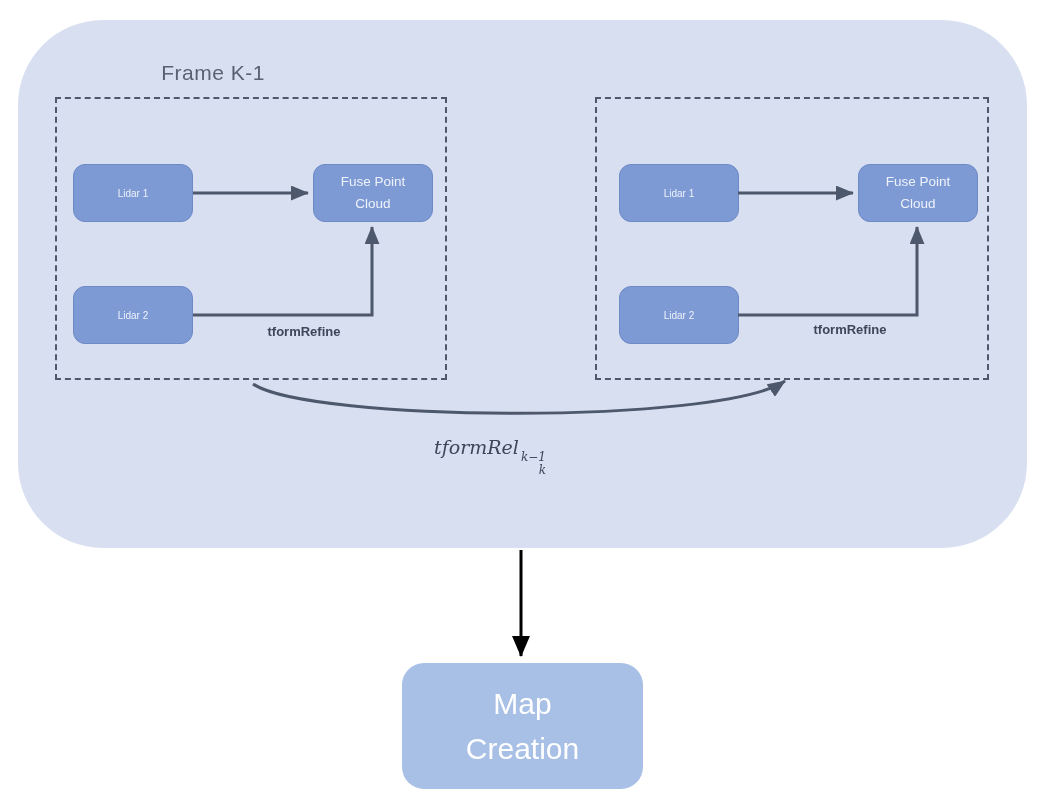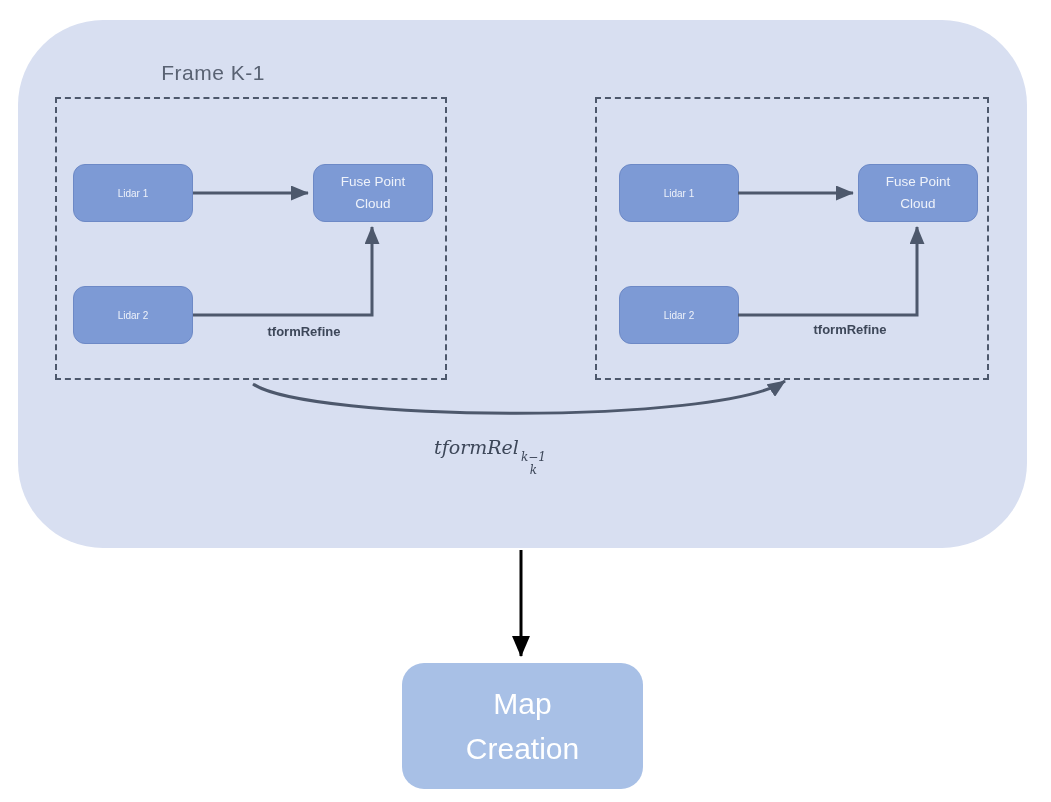--- a/index.html
+++ b/index.html
@@ -92,21 +92,21 @@
     font-size: 19px;
     color: var(--label-text, #3d4759);
   }
   .formula .scripts {
     display: inline-flex;
     flex-direction: column;
     font-size: 12px;
     line-height: 1.1;
     vertical-align: -7px;
     margin-left: 2px;
-    text-align: center;
+    text-align: right;
   }
 
   svg.overlay {
     position: absolute;
     left: 0; top: 0;
     width: 1051px; height: 802px;
   }
   .edge {
     stroke: var(--line, #4d586c);
     stroke-width: 3;

